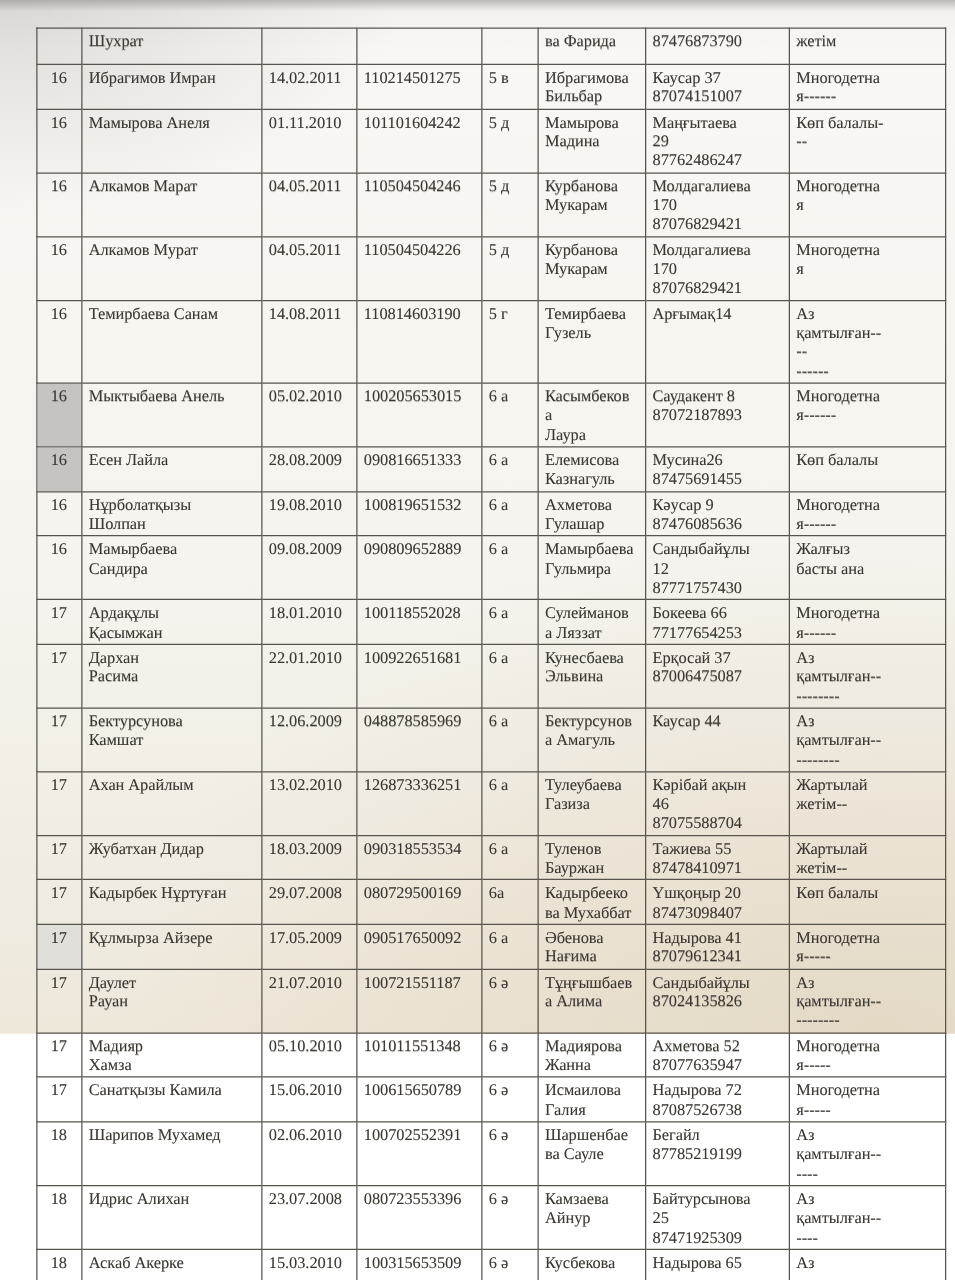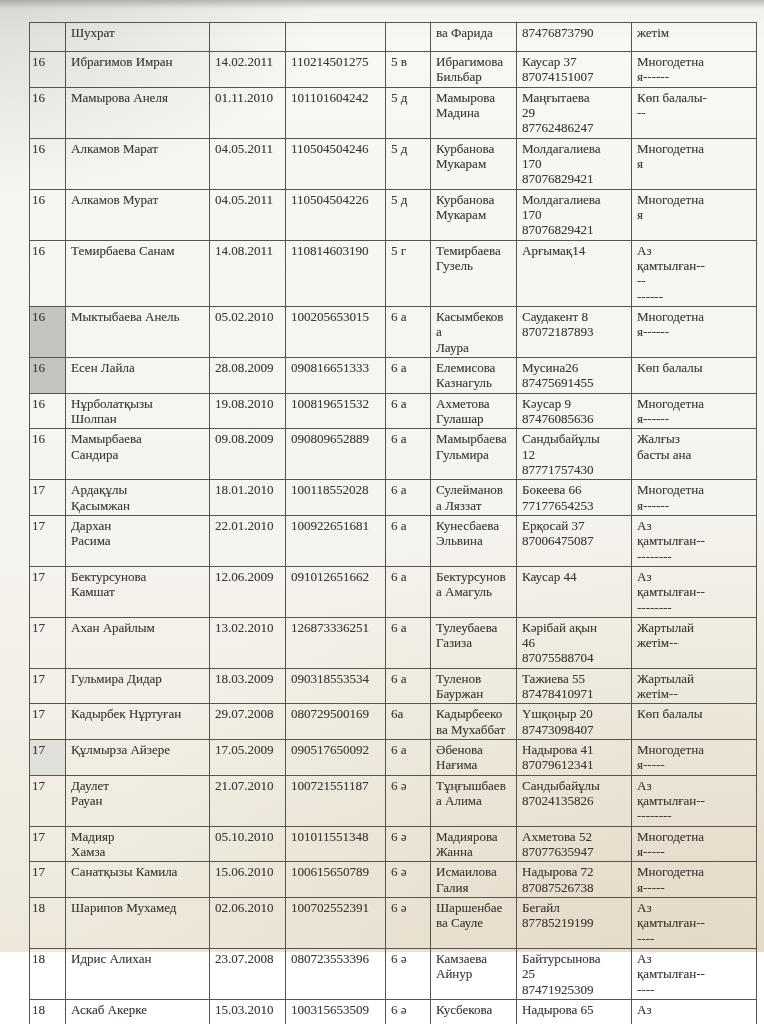--- a/index.html
+++ b/index.html
@@ -6,21 +6,21 @@
     margin: 0;
     padding: 0;
     width: 764px;
     height: 1024px;
     overflow: hidden;
     font-family: "Liberation Serif", "DejaVu Serif", serif;
   }
   .page {
     position: relative;
     width: 764px;
-    height: 952px;
+    height: 827px;
     background:
       radial-gradient(130% 80% at 92% 100%, rgba(203,182,146,0.30), rgba(203,182,146,0) 62%),
       radial-gradient(60% 30% at 0% 0%, rgba(150,147,142,0.28), rgba(150,147,142,0) 70%),
       linear-gradient(180deg, #f1f0ed 0px, #f8f7f3 40px, #f6f4ef 55%, #eee8db 100%);
   }
   .top-edge {
     position: absolute;
     top: 0; left: 0; right: 0;
     height: 9px;
     background: linear-gradient(to bottom, rgba(122,120,116,0.45), rgba(122,120,116,0));
@@ -49,21 +49,21 @@
   td {
     border: 1px solid var(--line, #57544e);
     vertical-align: top;
     padding: 2px 4px 2px 5px;
     height: 24px;
     white-space: pre-line;
     overflow: hidden;
     word-wrap: break-word;
   }
   td.cell-num {
-    text-align: left;
+    text-align: center;
     padding-right: 3px;
     padding-left: 2px;
     font-family: Liberation Serif, serif;
   }
   td.shade-dark  { background: var(--shade-dark, #c6c4c0); }
   td.shade-light { background: var(--shade-light, #e1dfda); }
 </style>
 </head>
 <body>
 
@@ -242,21 +242,21 @@
 87006475087</td>
           <td class="cell-status">Аз
 қамтылған--
 --------</td>
         </tr>
         <tr>
           <td class="cell-num">17</td>
           <td class="cell-name">Бектурсунова
 Камшат</td>
           <td class="cell-dob">12.06.2009</td>
-          <td class="cell-id">091012651662</td>
+          <td class="cell-id">048878585969</td>
           <td class="cell-cls">6 а</td>
           <td class="cell-parent">Бектурсунов
 а Амагуль</td>
           <td class="cell-address">Каусар 44</td>
           <td class="cell-status">Аз
 қамтылған--
 --------</td>
         </tr>
         <tr>
           <td class="cell-num">17</td>
@@ -267,21 +267,21 @@
           <td class="cell-parent">Тулеубаева
 Газиза</td>
           <td class="cell-address">Кәрібай ақын
 46
 87075588704</td>
           <td class="cell-status">Жартылай
 жетім--</td>
         </tr>
         <tr>
           <td class="cell-num">17</td>
-          <td class="cell-name">Гульмира Дидар</td>
+          <td class="cell-name">Жубатхан Дидар</td>
           <td class="cell-dob">18.03.2009</td>
           <td class="cell-id">090318553534</td>
           <td class="cell-cls">6 а</td>
           <td class="cell-parent">Туленов
 Бауржан</td>
           <td class="cell-address">Тажиева 55
 87478410971</td>
           <td class="cell-status">Жартылай
 жетім--</td>
         </tr>

